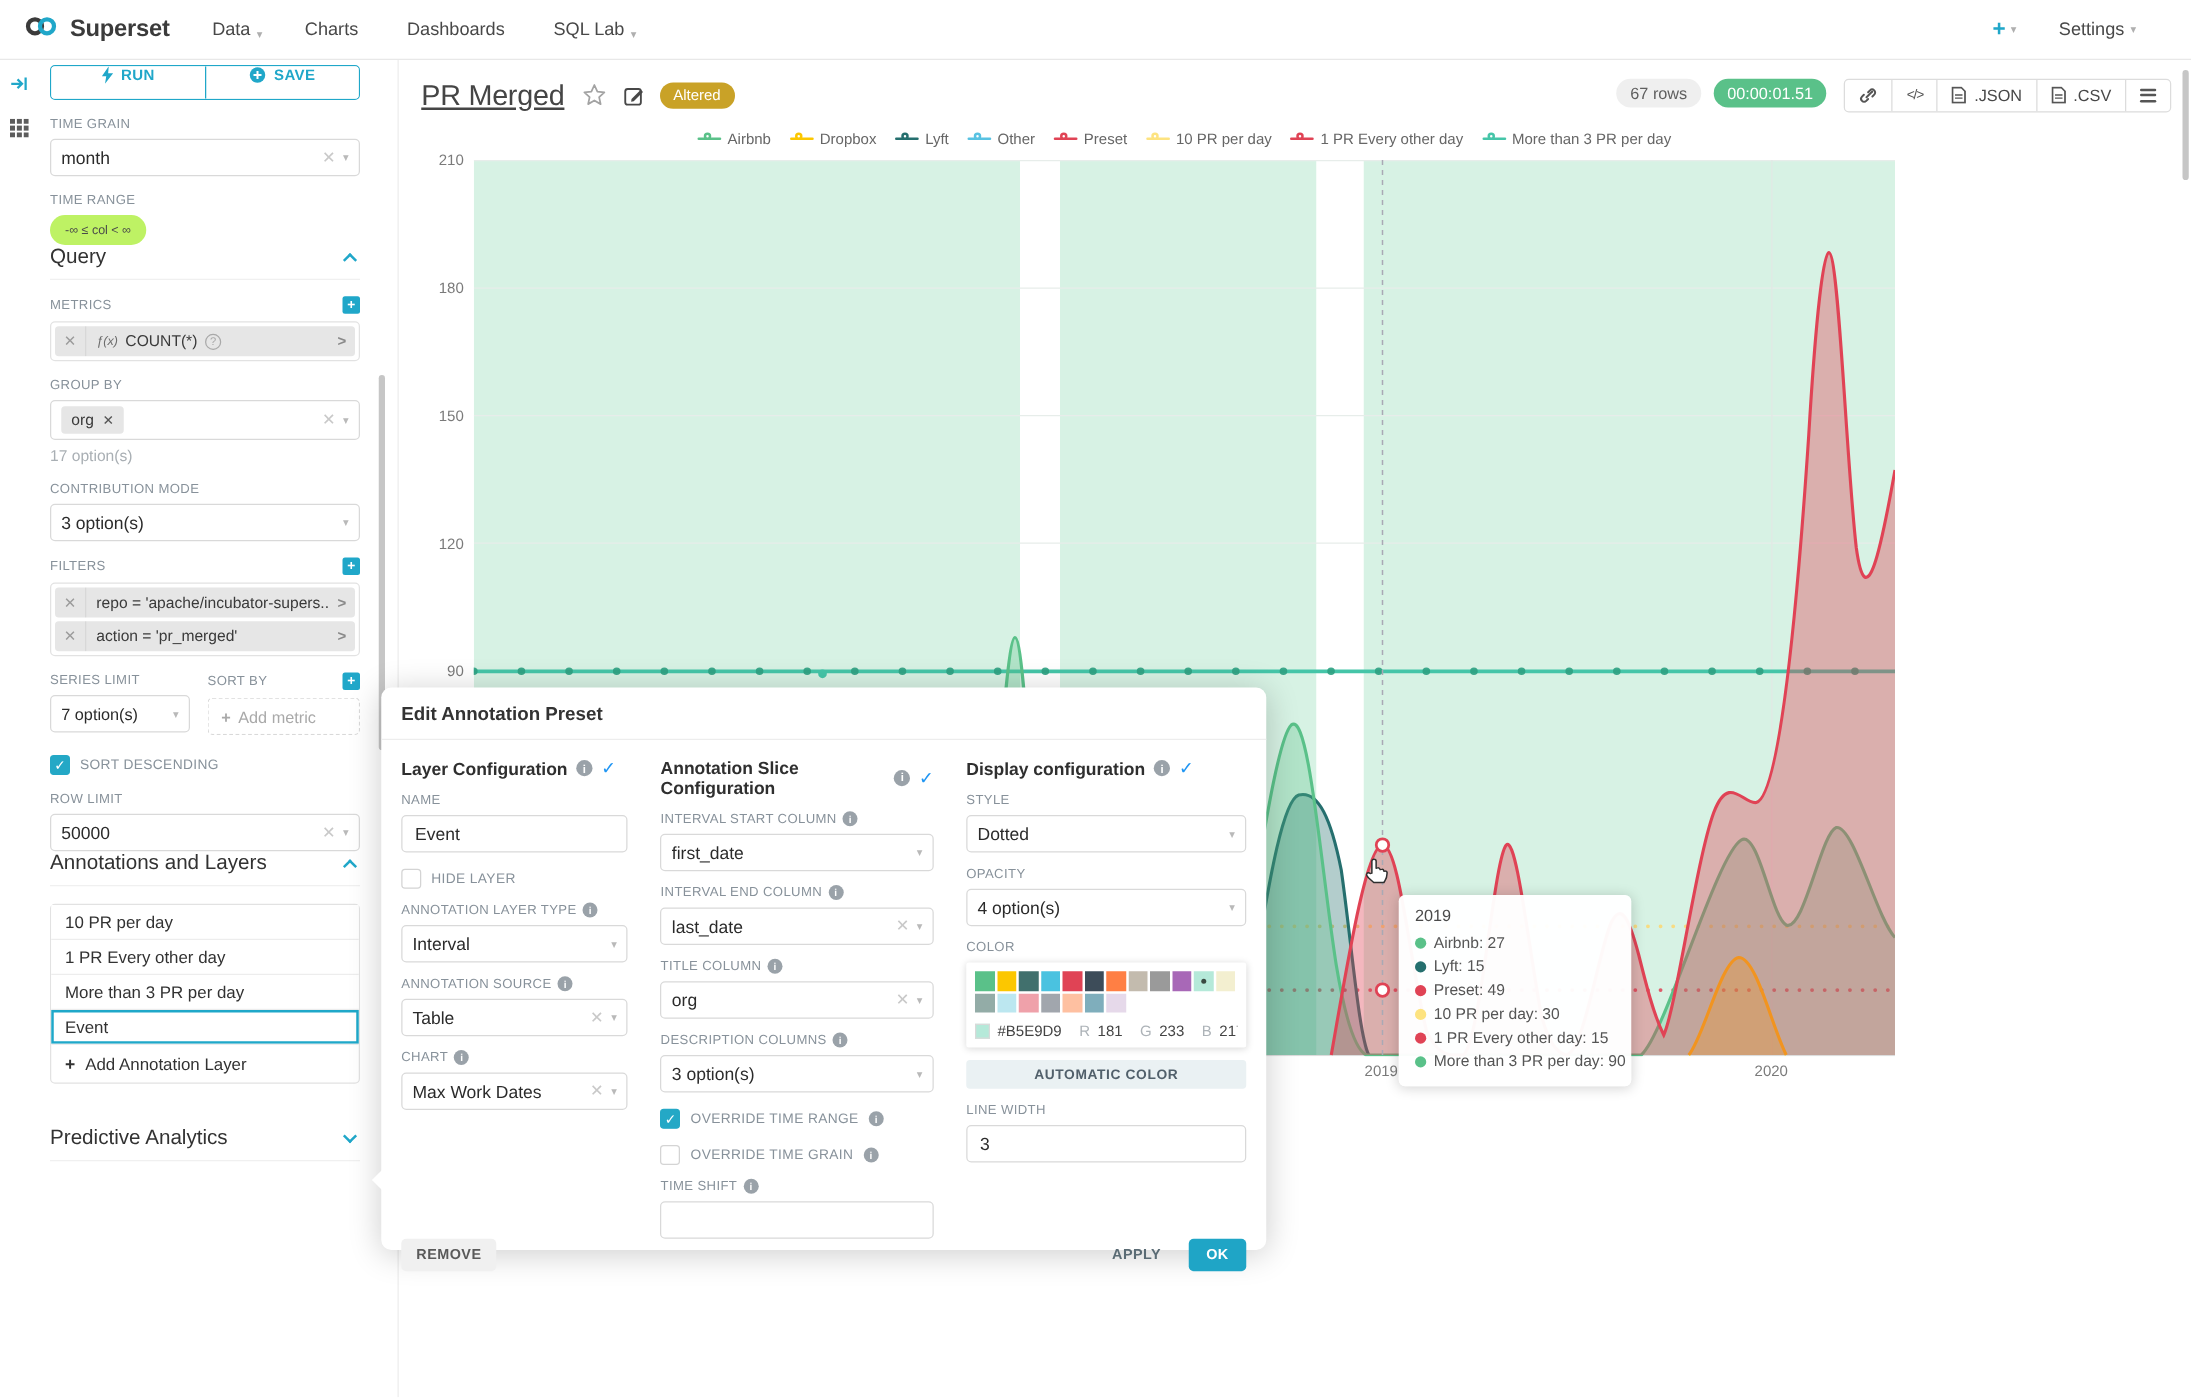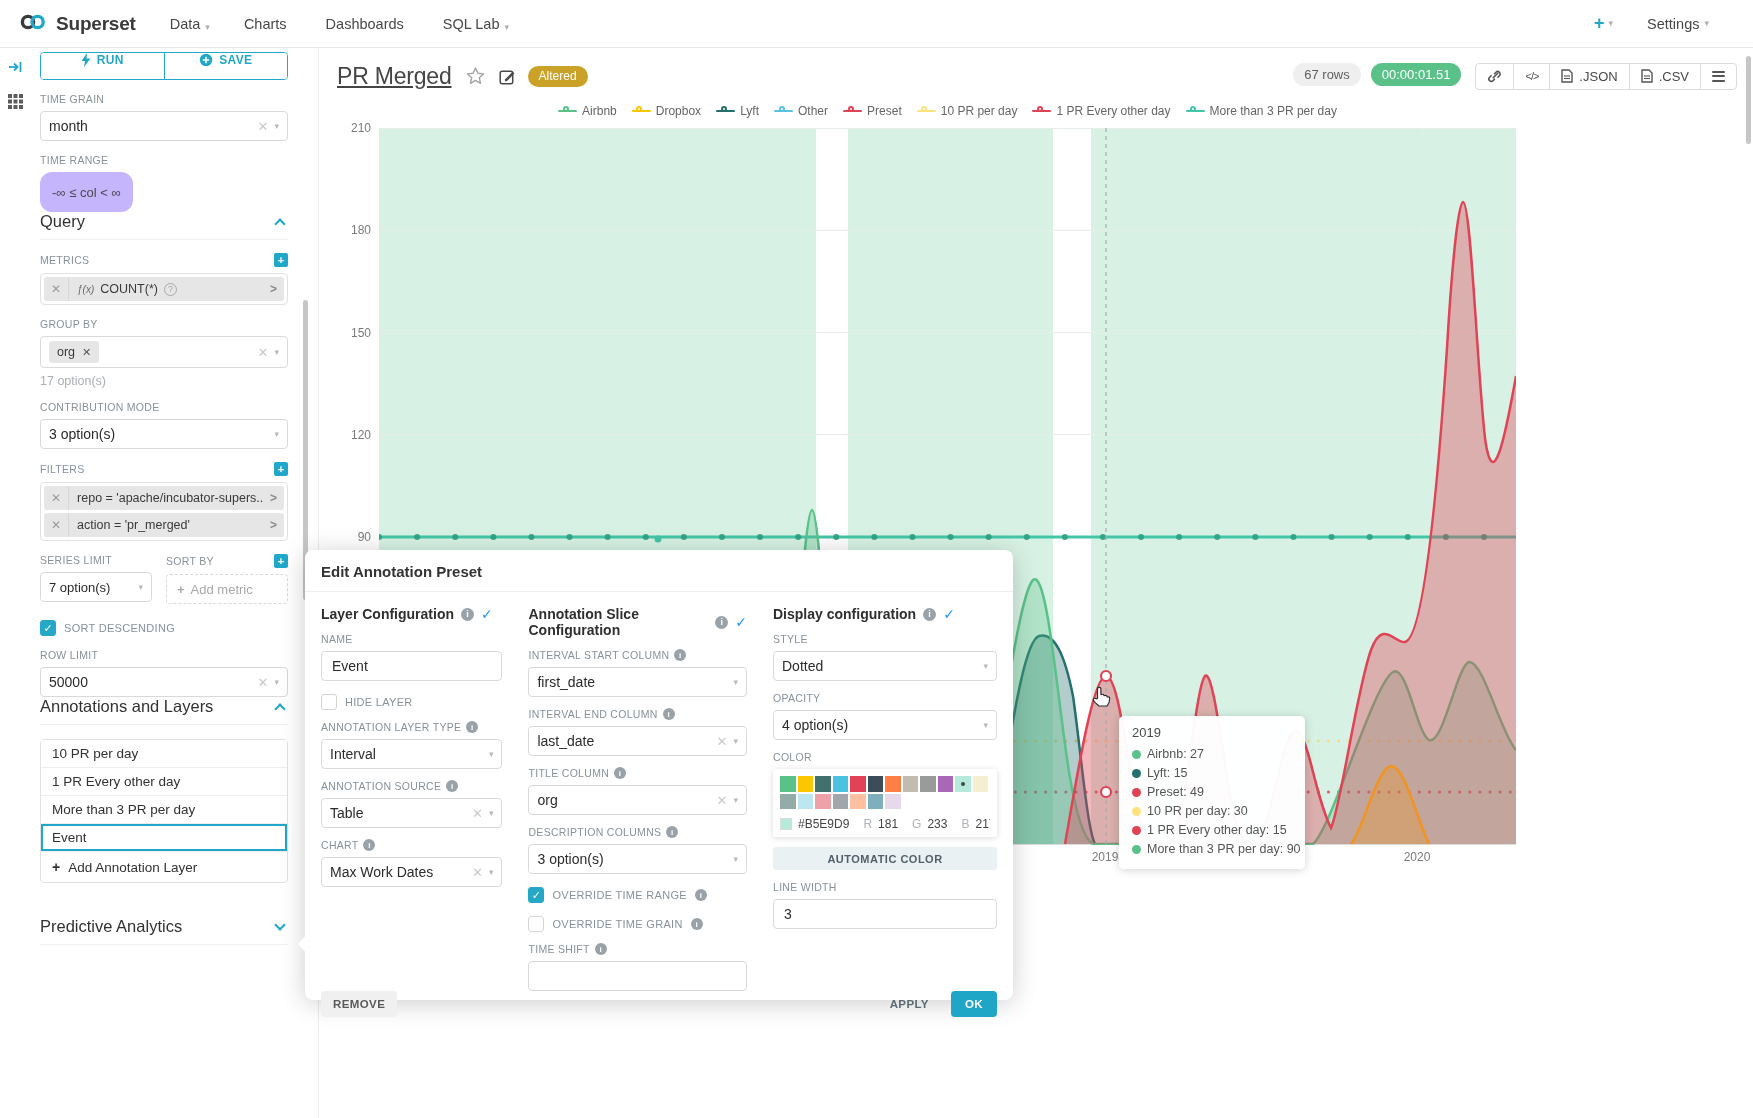--- a/index.html
+++ b/index.html
@@ -35,22 +35,22 @@
   .label-row { display:flex; align-items:center; justify-content:space-between; margin:13px 0 6px; }
   .label-row .flabel { margin:0; }
   .plus-btn { width:14px; height:14px; background:#20A7C9; border-radius:2px; color:#fff; font-size:11px;
               font-weight:bold; display:flex; align-items:center; justify-content:center; line-height:1; cursor:pointer; }
 
   .sel { height:30px; border:1px solid #D9D9D9; border-radius:4px; background:#fff; display:flex;
          align-items:center; padding:0 8px; font-size:14px; color:#2B2B2B; cursor:pointer; }
   .sel .grow { flex:1; }
   .icon-x { color:#C9C9C9; font-size:13px; margin:0 4px; }
   .icon-caret { color:#B9B9B9; font-size:9px; margin-left:2px; }
-  .pill { display:inline-flex; align-items:center; height:40px; background:#c4b5fd; border-radius:12px;
-          padding:0 12px; font-size:13px; color:#4A4A4A; cursor:pointer; }
+  .pill { display:inline-flex; align-items:center; height:24px; background:#bef264; border-radius:12px;
+          padding:0 12px; font-size:10px; color:#4A4A4A; cursor:pointer; }
 
   .section-h { display:flex; align-items:center; justify-content:space-between; padding-bottom:8px;
                border-bottom:1px solid #F0F0F0; }
   .section-title { font-size:16.5px; color:#323232; }
   .chev { width:8px; height:8px; border-right:2px solid #20A7C9; border-bottom:2px solid #20A7C9; margin-right:4px; }
   .chev.up { transform:rotate(-135deg); margin-top:4px; }
   .chev.down { transform:rotate(45deg); margin-bottom:4px; }
 
   .chip-box { border:1px solid #E2E2E2; border-radius:4px; padding:3px; display:flex; flex-direction:column; gap:3px; }
   .chip-row { background:#E6E6E6; border-radius:3px; height:24px; display:flex; align-items:center; overflow:hidden; }

